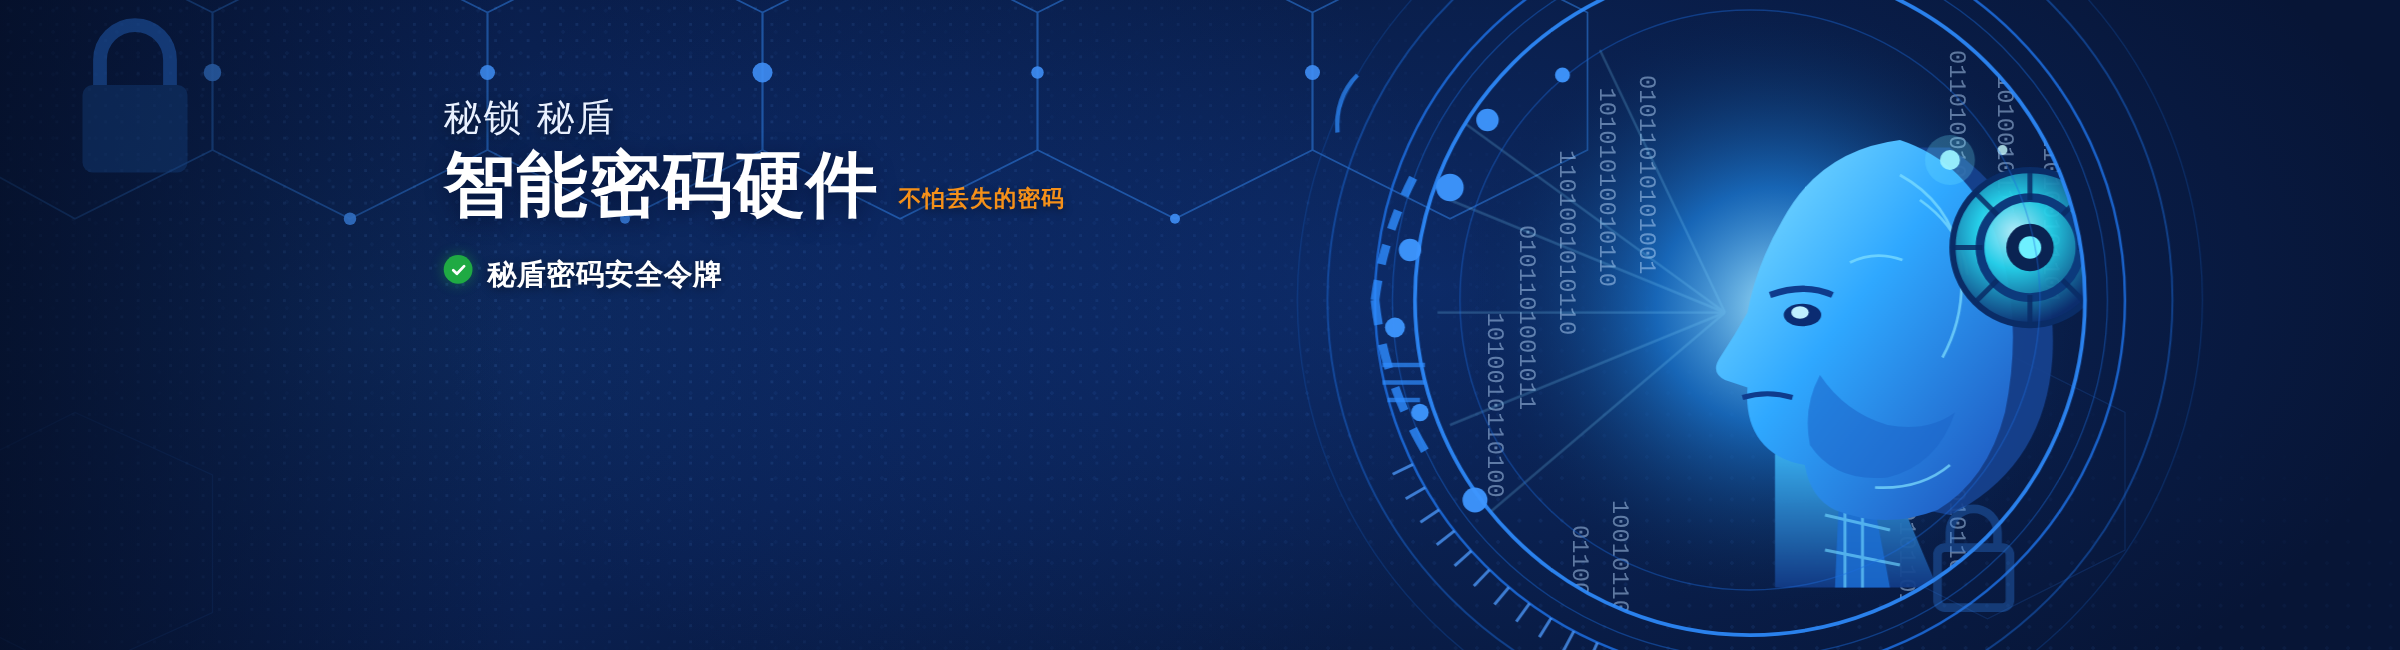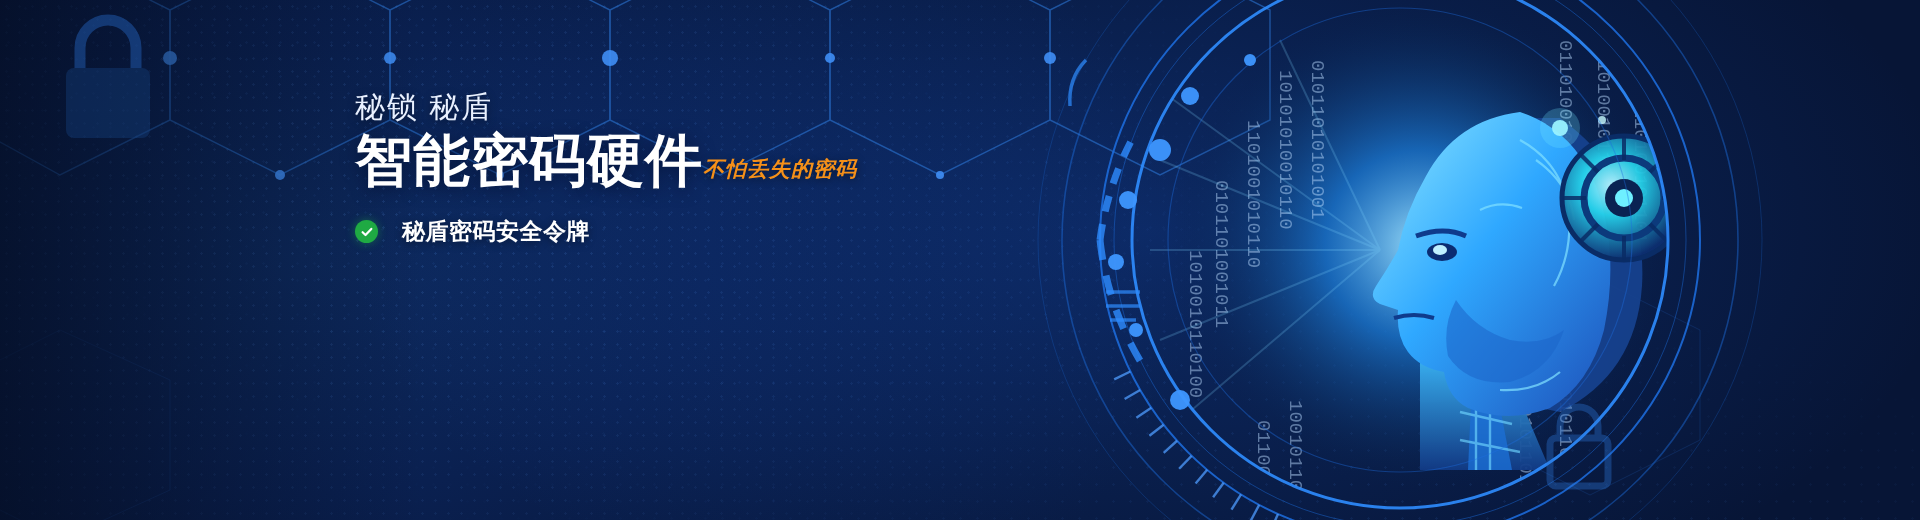--- a/index.html
+++ b/index.html
@@ -29,36 +29,36 @@
     opacity:.5;
   }
   .vignette{
     background:radial-gradient(ellipse 1300px 700px at 1150px 230px, rgba(25,90,210,.30) 0%, transparent 62%);
   }
   .leftfade{background:linear-gradient(90deg, rgba(4,12,32,.72) 0%, rgba(4,12,32,0) 22%);}
   
   .copy{position:absolute;left:355px;top:78px;width:620px;z-index:6;}
   .eyebrow{
     font-size:30px;color:#e9f1ff;letter-spacing:2px;font-weight:400;
-    line-height:1.1;margin:12px 0 8px 0;text-shadow:0 2px 10px rgba(0,0,0,.45);
-  }
-  .headrow{display:flex;align-items:flex-end;margin-bottom:26px;}
+    line-height:1.1;margin:0 0 8px 0;text-shadow:0 2px 10px rgba(0,0,0,.45);
+  }
+  .headrow{display:flex;align-items:flex-end;gap:16px;margin-bottom:26px;}
   .headline{
     font-size:57px;font-weight:bold;color:#ffffff;letter-spacing:1px;
     line-height:1.04;margin:0;white-space:nowrap;
     text-shadow:0 3px 16px rgba(0,10,40,.65);
   }
   .tagline{
-    font-size:21px;font-style:italic;font-weight:bold;color:#f59019;
+    font-size:18px;font-weight:bold;color:#f59019;
     letter-spacing:1px;white-space:nowrap;padding-bottom:7px;
     text-shadow:0 2px 8px rgba(0,0,0,.45);
   }
   .bullets{margin:0;padding:0;list-style:none;}
   .bullet{
-    display:flex;align-items:center;gap:24px;margin-bottom:20px;
+    display:flex;gap:12px;margin-bottom:20px;
   }
   .check{
     flex:0 0 auto;width:23px;height:23px;border-radius:50%;
     background:#1faa43;display:flex;align-items:center;justify-content:center;
     box-shadow:0 0 10px rgba(31,170,67,.45);
   }
   .check svg{display:block;}
   .bullet-label{
     font-size:23px;font-weight:bold;color:#ffffff;letter-spacing:.5px;
     white-space:nowrap;text-shadow:0 2px 8px rgba(0,0,0,.45);

